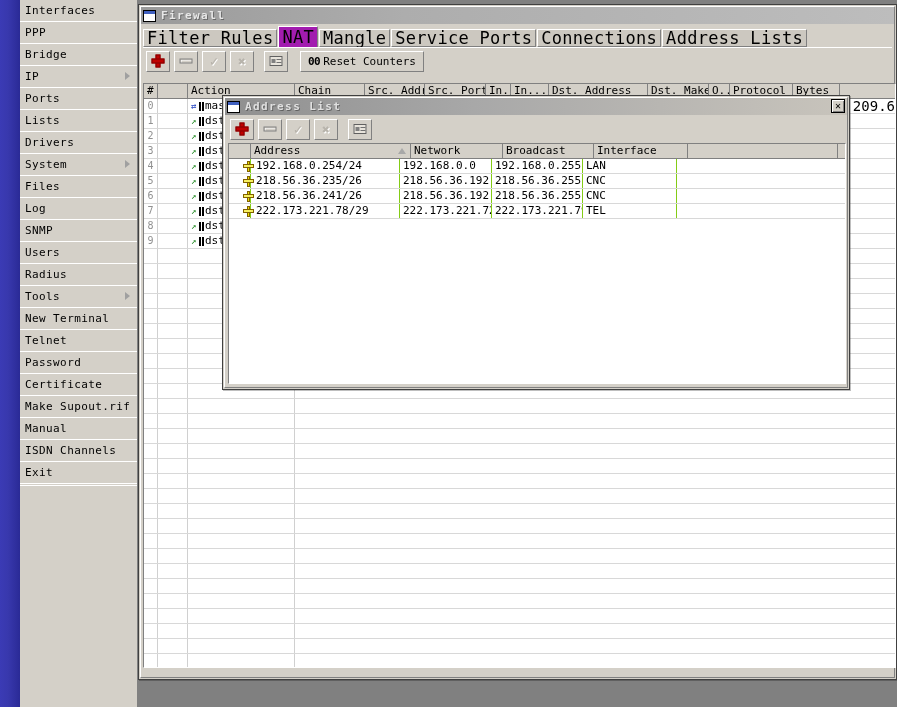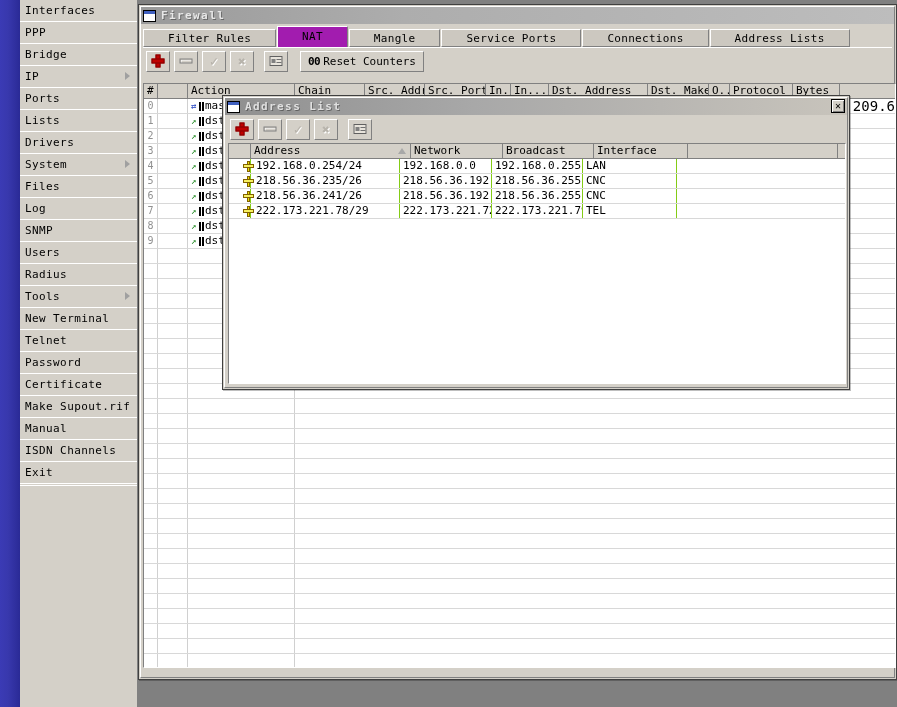--- a/index.html
+++ b/index.html
@@ -125,22 +125,22 @@
   .tabrow {
     position: relative;
     height: 21px;
     margin: 2px 0 0 2px;
     display: flex;
     align-items: flex-end;
   }
   .tab {
     height: 18px;
     line-height: 17px;
-    padding: 0 24px;
-    font-size: 11px;
+    padding: 0 3px;
+    font-size: 17px;
     color: #000;
     background: #ccc8c0;
     border: 1px solid #ffffff;
     border-right-color: #808080;
     border-bottom-color: #808080;
     box-sizing: border-box;
     margin-right: 1px;
     white-space: nowrap;
     cursor: pointer;
     letter-spacing: 0.3px;

